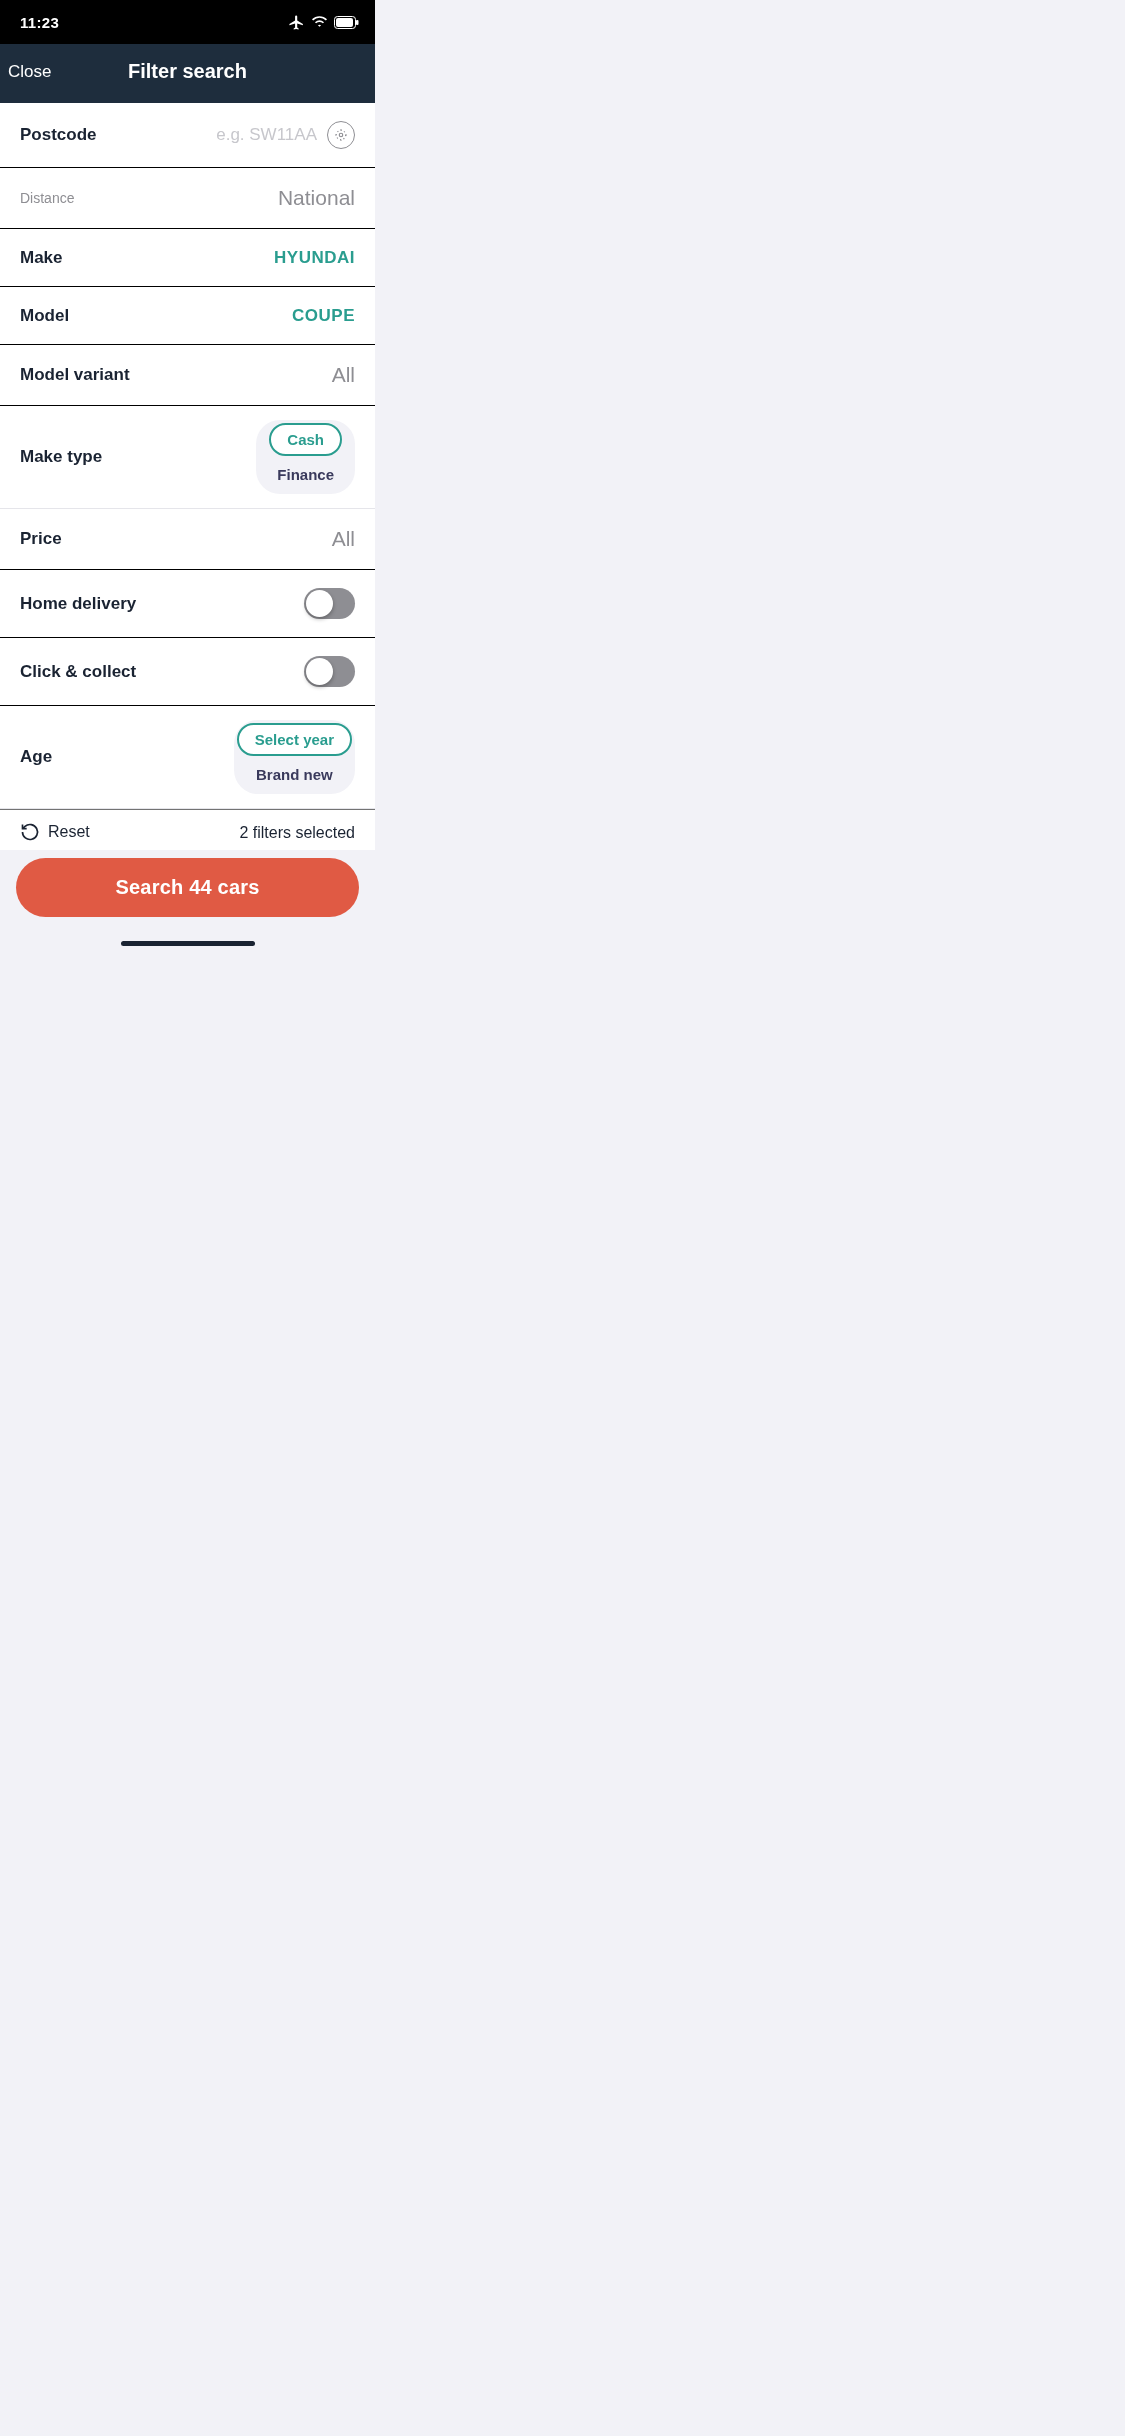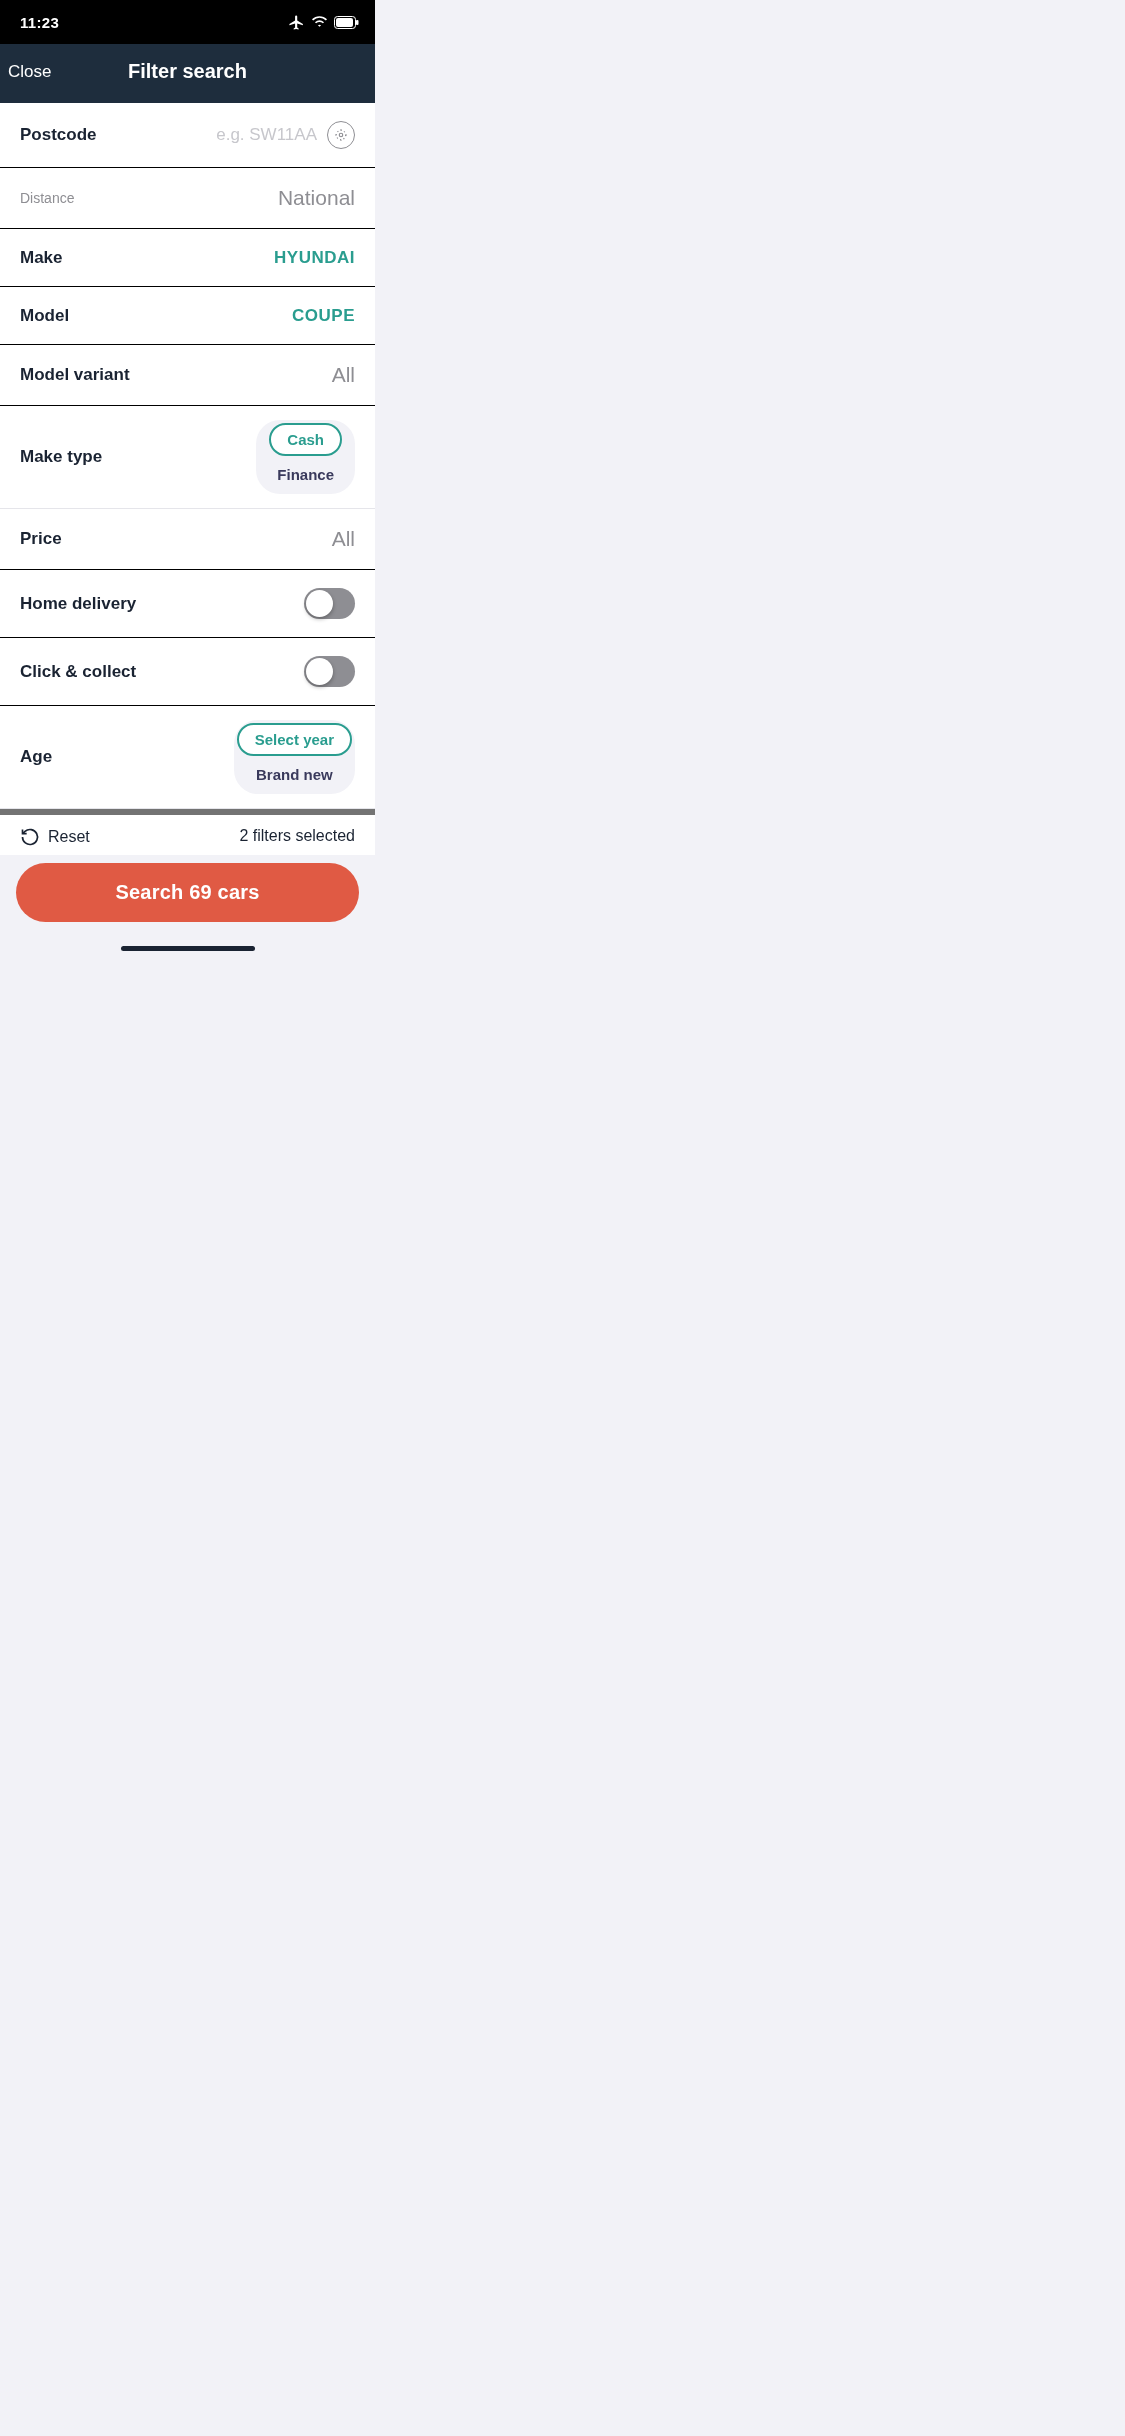--- a/index.html
+++ b/index.html
@@ -184,24 +184,24 @@
       padding: 14px 20px;
       display: flex;
       align-items: center;
       justify-content: space-between;
       min-height: 68px;
     }
 
     
     .bottom-bar {
       background: #fff;
-      border-top: 6px solid #737373;
+      border-top: 1px solid #737373;
       padding: 12px 20px 8px;
       display: flex;
-      align-items: flex-start;
+      align-items: flex-end;
       justify-content: space-between;
     }
     .reset-btn {
       display: flex;
       align-items: center;
       gap: 8px;
       background: none;
       border: none;
       font-size: 16px;
       color: #1a2332;
@@ -356,21 +356,21 @@
     <svg width="20" height="20" viewBox="0 0 24 24" fill="none" stroke="#1a2332" stroke-width="2">
       <path d="M3 12a9 9 0 1 0 3-6.7L3 8"></path>
       <polyline points="3 3 3 8 8 8"></polyline>
     </svg>
     <span>Reset</span>
   </button>
   <span class="filters-selected">2 filters selected</span>
 </div>
 
 
-<button class="search-btn">Search 69 cars</button>
+<button class="search-btn">Search 44 cars</button>
 
 
 <div class="home-indicator">
   <div class="home-indicator-bar"></div>
 </div>
 
 
 
 
 </body></html>

